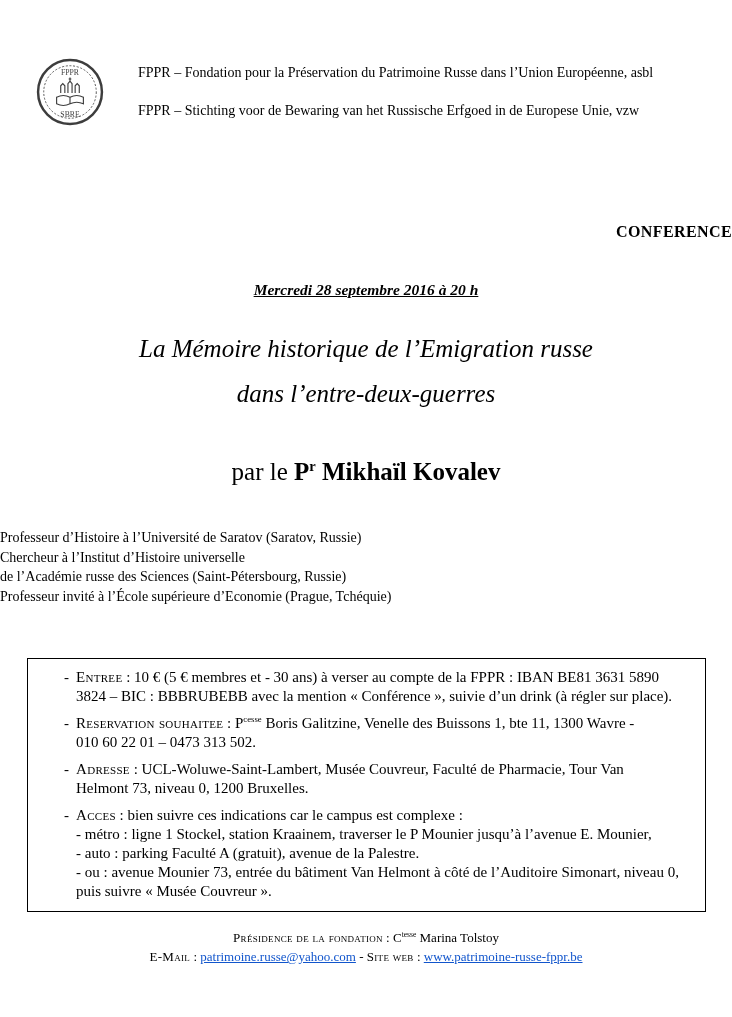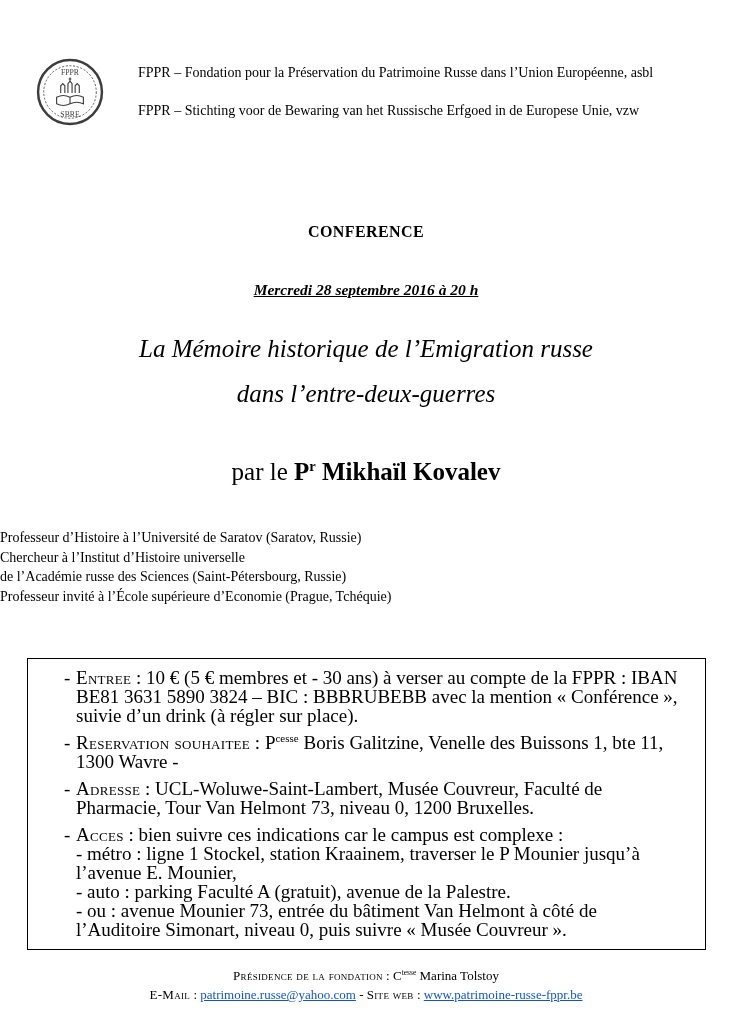--- a/index.html
+++ b/index.html
@@ -14,37 +14,37 @@
   }
 
   
   .header { display:flex; align-items:center; gap:34px; padding:58px 28px 0 36px; }
   .seal { flex:0 0 auto; }
   .org-lines { flex:1; }
   .org-lines p { margin:0; font-size:14px; line-height:20px; }
   .org-lines p + p { margin-top:18px; }
 
   
-  .kicker { text-align:center; font-weight:bold; font-size:16px; letter-spacing:.4px; line-height:22px; margin:95px 0 0; }
+  .kicker { text-align:right; font-weight:bold; font-size:16px; letter-spacing:.4px; line-height:22px; margin:95px 0 0; }
   .date   { text-align:center; font-weight:bold; font-style:italic; font-size:15.5px; line-height:21px; margin:36px 0 0;text-decoration:underline; }
   .title  { text-align:center; font-style:italic; font-size:25px; line-height:45px; margin:26px 0 0; }
   .speaker{ text-align:center; font-size:25px; line-height:32px; margin:40px 0 0; }
   .speaker b { font-weight:bold; }
   sup { font-size:58%; line-height:0; }
   .credentials { text-align:left; font-size:14px; margin:40px 0 0; }
   .credentials p { margin:0; line-height:19.5px; }
 
   
   .info-box {
     box-sizing:border-box;
     width:679px;
     margin:52px 0 0 27px;
     border:1px solid #000;
     padding:9px 26px 10px 36px;
-    font-size:19px;
+    font-size:15px;
     line-height:19px;
   }
   .item { margin:0; padding-left:12px; text-indent:-12px; }
   .item + .item { margin-top:8px; }
   .dash { display:inline-block; width:12px; text-indent:0; }
   .sub { text-indent:0; margin:0; }
   .sc { font-variant:small-caps; letter-spacing:.3px; }
 
   
   .footer { text-align:center; font-size:13px; margin-top:16px; }
@@ -95,20 +95,21 @@
     <p>Chercheur à l’Institut d’Histoire universelle</p>
     <p>de l’Académie russe des Sciences (Saint-Pétersbourg, Russie)</p>
     <p>Professeur invité à l’École supérieure d’Economie (Prague, Tchéquie)</p>
   </div>
 
   <div class="info-box">
 
     <p class="item"><span class="dash">-</span><span class="sc">Entree</span> <span>: 10 € (5 € membres et - 30 ans)  à verser au compte de la FPPR : IBAN BE81 3631 5890 3824 – BIC : BBBRUBEBB  avec la mention « Conférence », suivie d’un drink (à régler sur place).</span></p>
 
     <div class="item"><span class="dash">-</span><span class="sc">Reservation souhaitee</span> <span>: P</span><sup>cesse</sup><span> Boris Galitzine, Venelle des Buissons 1, bte 11, 1300 Wavre -</span>
+      <div class="sub">010 60 22 01 – 0473 313 502.</div>
     </div>
 
     <p class="item"><span class="dash">-</span><span class="sc">Adresse</span> <span>: UCL-Woluwe-Saint-Lambert, Musée Couvreur, Faculté de Pharmacie, Tour Van Helmont 73, niveau 0, 1200 Bruxelles.</span></p>
 
     <div class="item"><span class="dash">-</span><span class="sc">Acces</span> <span>: bien suivre ces indications car le campus est complexe :</span>
       <div class="sub">- métro : ligne 1 Stockel, station Kraainem, traverser le P Mounier jusqu’à l’avenue E. Mounier,</div>
       <div class="sub">- auto : parking Faculté A (gratuit), avenue de la Palestre.</div>
       <div class="sub">- ou : avenue Mounier 73, entrée du bâtiment Van Helmont à côté de l’Auditoire Simonart, niveau 0, puis suivre « Musée Couvreur ».</div>
     </div>
 

